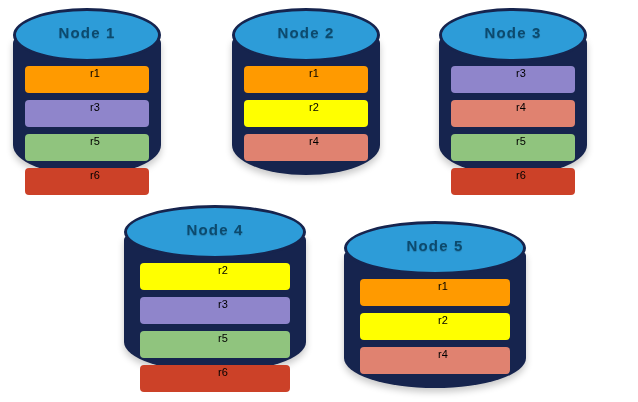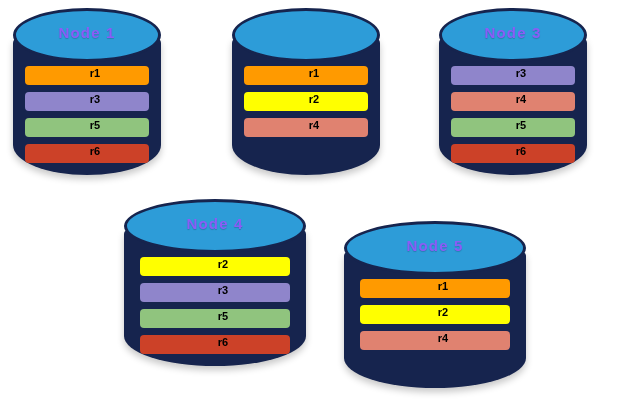--- a/index.html
+++ b/index.html
@@ -54,21 +54,21 @@
     border-radius: 50%;
     z-index: 3;
   }
 
   .node-title {
     position: absolute;
     left: 0;
     top: 16px;
     width: 100%;
     text-align: center;
-    color: #8b5cf6;
+    color: #0c4a6e;
     font-size: 15px;
     font-weight: bold;
     letter-spacing: 1.2px;
     z-index: 4;
     white-space: nowrap;
     text-shadow: 0 1px 1px rgba(0,0,0,0.18);
   }
 
   
   .records {
@@ -77,25 +77,25 @@
     top: 58px;
     width: 100%;
     z-index: 5;
     display: flex;
     flex-direction: column;
     align-items: center;
     gap: 7px;
   }
   .record-bar {
     width: 124px;
-    height: 19px;
+    height: 27px;
     border-radius: 4px;
     color: #000000;
     font-size: 11px;
-    font-weight: bold;
+    font-weight: normal;
     line-height: 15px;
     text-align: center;
     box-sizing: border-box;
     padding-left: 16px;
   }
   .node-row2 .record-bar {
     width: 150px;
   }
 </style>
 </head>
@@ -109,38 +109,39 @@
       <div class="records">
         <div class="record-bar" style="background: rgb(255, 154, 0);">r1</div>
         <div class="record-bar" style="background: rgb(143, 133, 203);">r3</div>
         <div class="record-bar" style="background: rgb(144, 196, 126);">r5</div>
         <div class="record-bar" style="background: rgb(204, 65, 40);">r6</div>
       </div>
     </div>
     <div class="node" style="left: 232px; top: 8px;">
       <div class="cyl-body"></div>
       <div class="cyl-top"></div>
+      <div class="node-title">Node 2</div>
       <div class="records">
         <div class="record-bar" style="background: rgb(255, 154, 0);">r1</div>
         <div class="record-bar" style="background: rgb(255, 255, 0);">r2</div>
         <div class="record-bar" style="background: rgb(224, 130, 112);">r4</div>
       </div>
     </div>
     <div class="node" style="left: 439px; top: 8px;">
       <div class="cyl-body"></div>
       <div class="cyl-top"></div>
       <div class="node-title">Node 3</div>
       <div class="records">
         <div class="record-bar" style="background: rgb(143, 133, 203);">r3</div>
         <div class="record-bar" style="background: rgb(224, 130, 112);">r4</div>
         <div class="record-bar" style="background: rgb(144, 196, 126);">r5</div>
         <div class="record-bar" style="background: rgb(204, 65, 40);">r6</div>
       </div>
     </div>
-    <div class="node node-row2" style="left: 124px; top: 199px;">
+    <div class="node node-row2" style="left: 124px; top: 205px;">
       <div class="cyl-body"></div>
       <div class="cyl-top"></div>
       <div class="node-title">Node 4</div>
       <div class="records">
         <div class="record-bar" style="background: rgb(255, 255, 0);">r2</div>
         <div class="record-bar" style="background: rgb(143, 133, 203);">r3</div>
         <div class="record-bar" style="background: rgb(144, 196, 126);">r5</div>
         <div class="record-bar" style="background: rgb(204, 65, 40);">r6</div>
       </div>
     </div>

